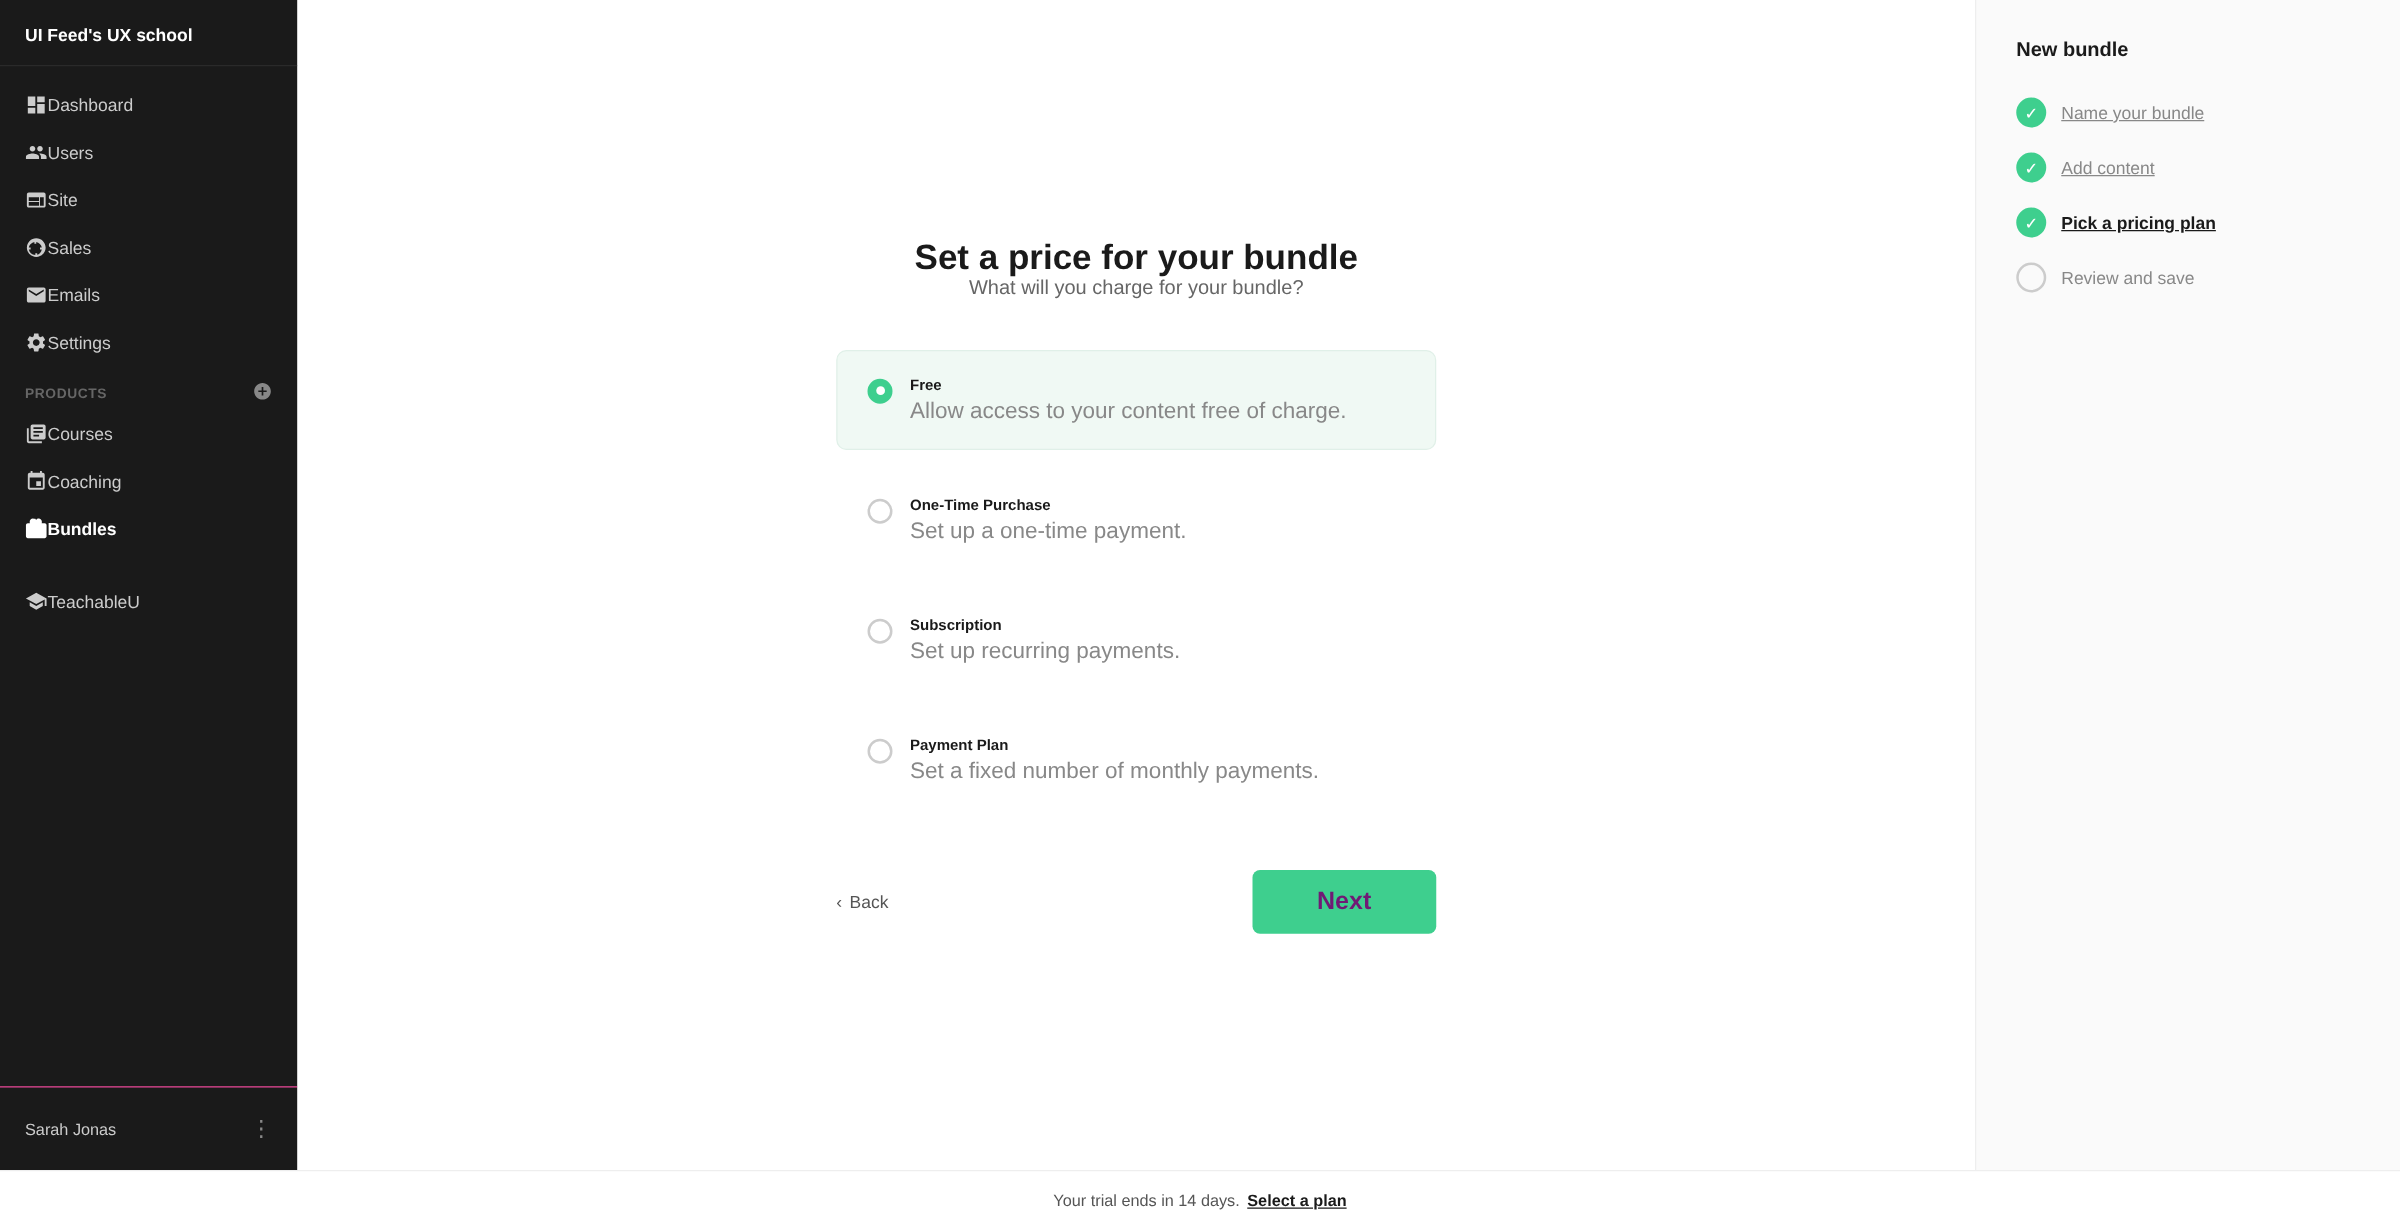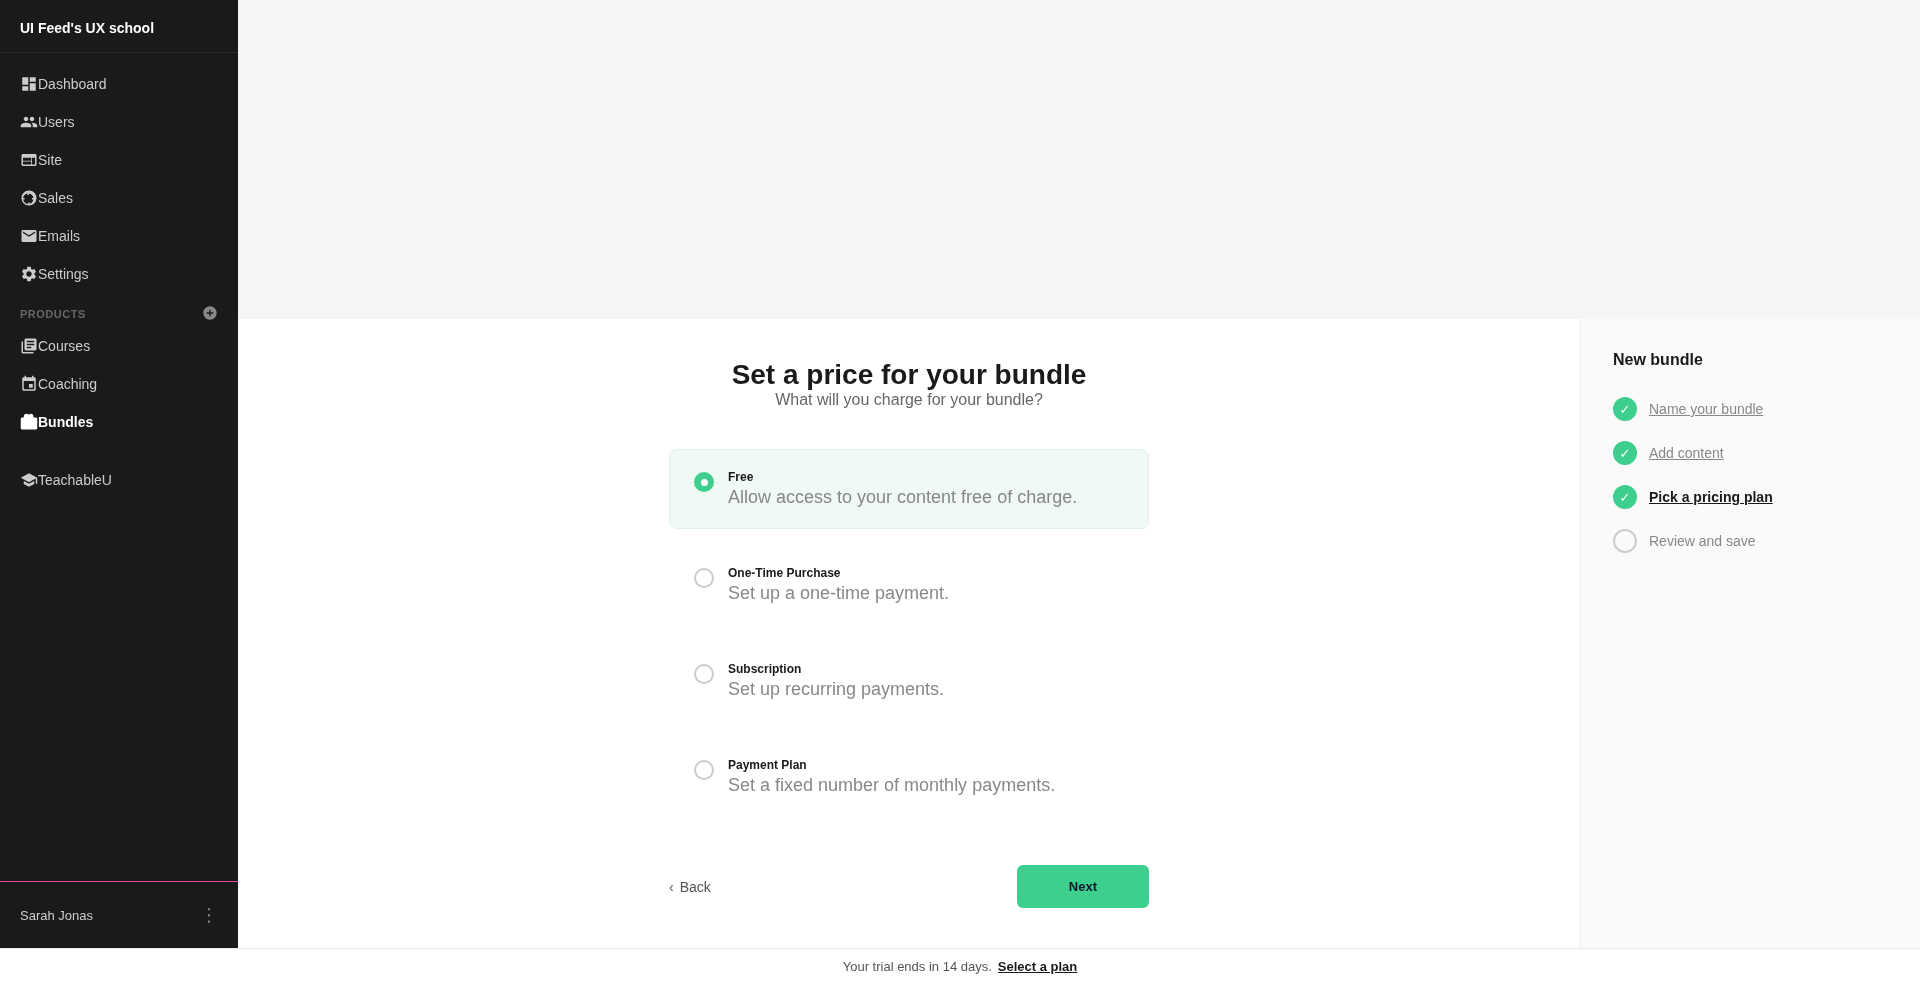--- a/index.html
+++ b/index.html
@@ -1,18 +1,18 @@
 <!DOCTYPE html>
 <html><head>
   <meta charset="utf-8">
   <style>
     * { box-sizing: border-box; margin: 0; padding: 0; }
     body { font-family: -apple-system, BlinkMacSystemFont, 'Segoe UI', sans-serif; display: flex; flex-direction: column; height: 984px; overflow: hidden; background: #f5f5f5; }
 
-    .app-layout { display: flex; flex: 1; height: calc(984px - 48px); align-items: flex-end; }
+    .app-layout { display: flex; flex: 1; height: calc(984px - 48px); }
 
     
     .sidebar { width: 238px; background: #1a1a1a; color: #fff; display: flex; flex-direction: column; height: 100%; }
     .sidebar-brand { padding: 20px 20px 16px; font-size: 14px; font-weight: 600; color: #fff; border-bottom: 1px solid #2a2a2a; }
     .sidebar-nav { flex: 1; padding: 12px 0; overflow-y: auto; }
     .nav-item { display: flex; align-items: center; padding: 10px 20px; color: #ccc; font-size: 14px; cursor: pointer; text-decoration: none; }
     .nav-item.active { color: #fff; font-weight: 600; }
     .nav-item .nav-icon { width: 18px; height: 18px; flex-shrink: 0; display: flex; align-items: center; justify-content: center; }
     .nav-section-label { padding: 12px 20px 4px; font-size: 11px; font-weight: 600; color: #666; letter-spacing: 0.5px; display: flex; align-items: center; justify-content: space-between; }
     .nav-section-label .add-icon { cursor: pointer; color: #888; }
@@ -35,37 +35,37 @@
     .pricing-option.selected { background: #f0f9f4; border-color: #e0f0e8; }
     .radio-btn { width: 20px; height: 20px; border-radius: 50%; border: 2px solid #ccc; flex-shrink: 0; margin-top: 2px; display: flex; align-items: center; justify-content: center; }
     .radio-btn.checked { border-color: #3ecf8e; background: #3ecf8e; }
     .radio-btn.checked::after { content: ''; width: 7px; height: 7px; border-radius: 50%; background: #fff; }
     .option-content .option-title { font-size: 12px; font-weight: 600; color: #1a1a1a; margin-bottom: 3px; }
     .option-content .option-desc { font-size: 18px; color: #888; }
 
     
     .nav-buttons { display: flex; align-items: center; justify-content: space-between; width: 480px; margin-top: 48px; }
     .back-btn { display: flex; align-items: center; gap: 6px; color: #555; font-size: 14px; cursor: pointer; background: none; border: none; }
-    .next-btn { background: #3ecf8e; color: #0f172a; border: none; border-radius: 6px; padding: 14px 52px; font-size: 13px; font-weight: 600; cursor: pointer; }
+    .next-btn { background: #3ecf8e; color: #701a75; border: none; border-radius: 6px; padding: 14px 52px; font-size: 20px; font-weight: 600; cursor: pointer; }
 
     
     .right-panel { width: 340px; background: #fafafa; border-left: 1px solid #eee; padding: 32px 32px; }
     .right-panel-title { font-size: 16px; font-weight: 700; color: #1a1a1a; margin-bottom: 28px; }
     .step-list { display: flex; flex-direction: column; gap: 20px; }
     .step-item { display: flex; align-items: center; gap: 12px; }
     .step-check { width: 24px; height: 24px; border-radius: 50%; border: 2px solid #ccc; flex-shrink: 0; display: flex; align-items: center; justify-content: center; }
     .step-check.done { border-color: #3ecf8e; background: #3ecf8e; color: #fff; font-size: 13px; }
     .step-check.active { border-color: #3ecf8e; background: #3ecf8e; color: #fff; font-size: 13px; }
     .step-check.inactive { border-color: #ccc; }
     .step-label { font-size: 14px; color: #888; text-decoration: none; }
     .step-label.active-step { color: #1a1a1a; font-weight: 600; text-decoration: underline; }
     .step-label.done-step { color: #888; text-decoration: underline; cursor: pointer; }
 
     
-    .bottom-bar { height: 36px; background: #fff; border-top: 1px solid #eee; display: flex; align-items: center; justify-content: center; font-size: 13px; color: #555; gap: 6px; }
+    .bottom-bar { height: 48px; background: #fff; border-top: 1px solid #eee; display: flex; align-items: center; justify-content: center; font-size: 13px; color: #555; gap: 6px; }
     .bottom-bar a { color: #1a1a1a; font-weight: 600; text-decoration: underline; cursor: pointer; }
 
     
     svg { width: 18px; height: 18px; fill: currentColor; }
   </style>
 </head>
 <body>
 
 <div class="app-layout">
 

